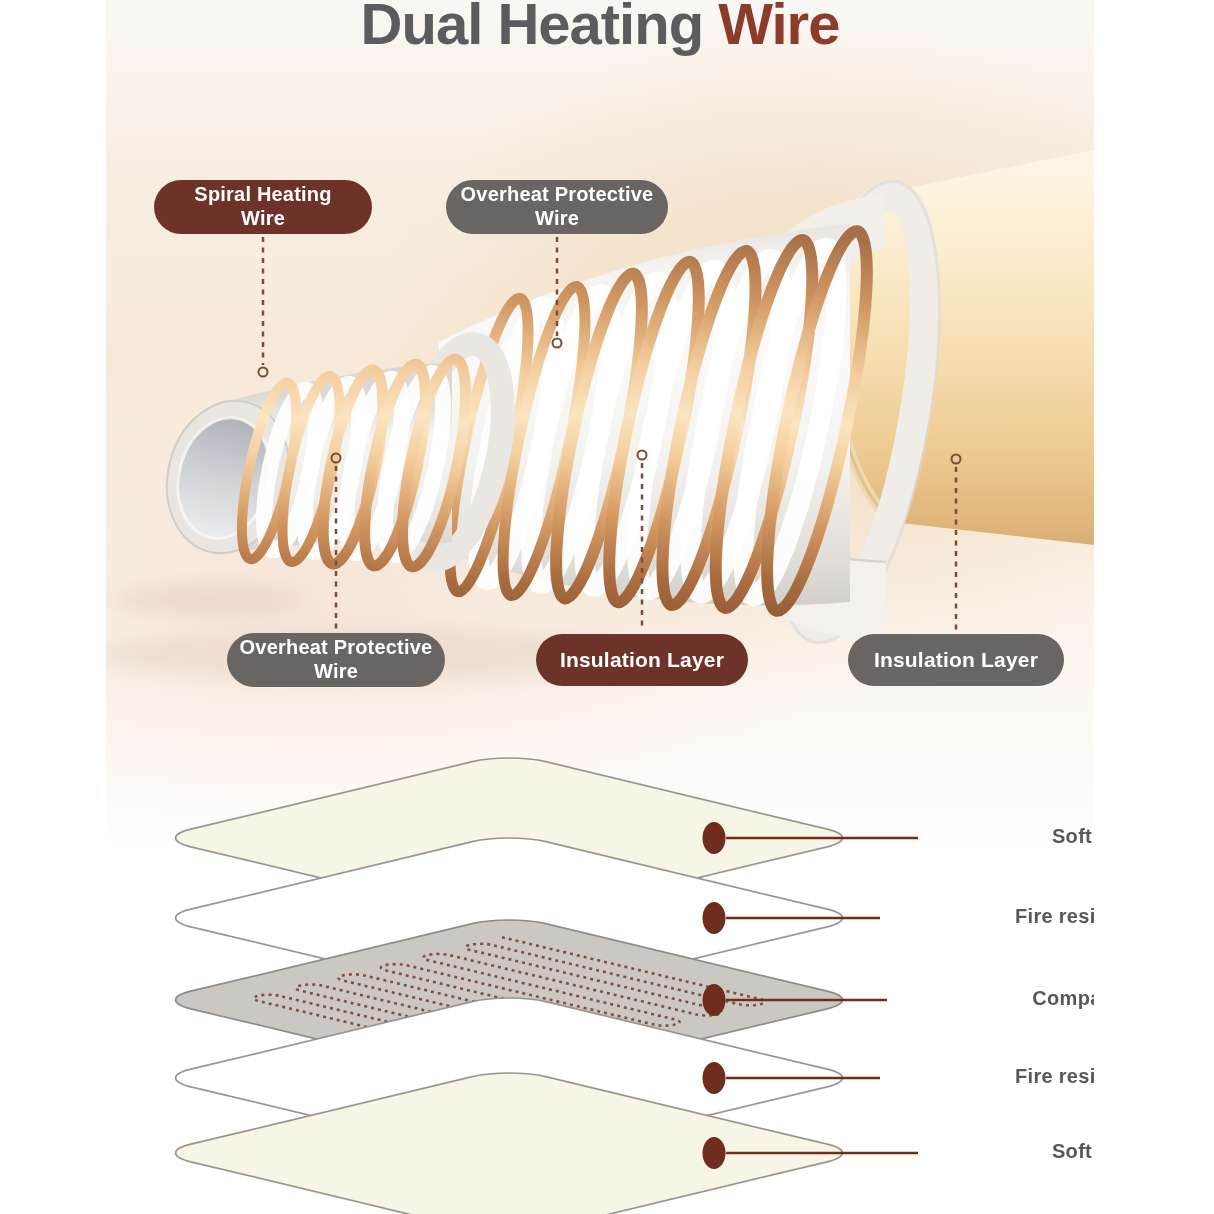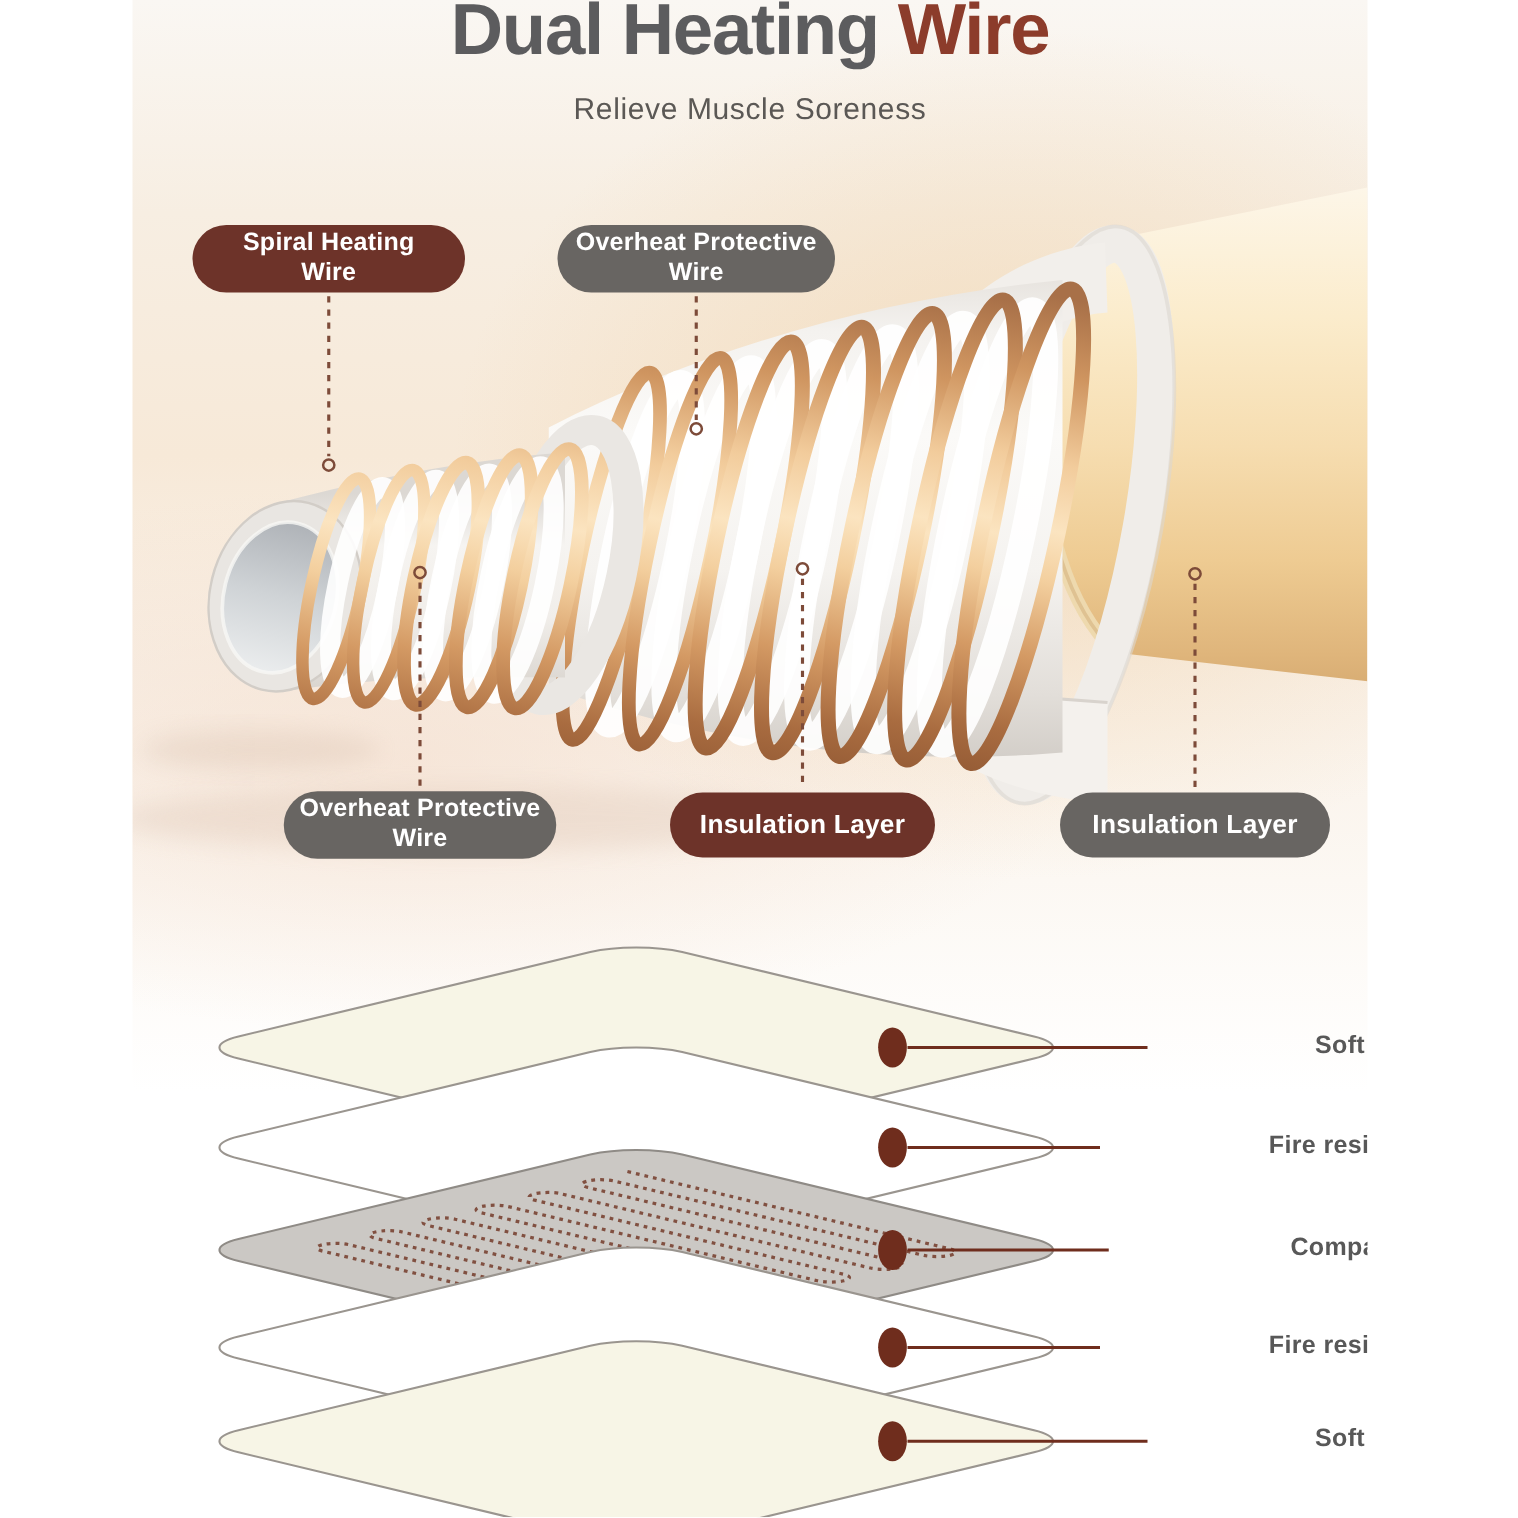--- a/index.html
+++ b/index.html
@@ -217,21 +217,20 @@
             <rect x="-251" y="-251" width="502" height="502" rx="52" fill="#f7f5e6" stroke="#9a958f" stroke-width="1.7" vector-effect="non-scaling-stroke"></rect>
           </g>
           <ellipse cx="730" cy="1153" rx="11.5" ry="16" fill="#6f2d1d"></ellipse>
           <line x1="742" y1="1153" x2="934" y2="1153" stroke="#6f2d1d" stroke-width="2.5"></line>
         </g>
       </g>
     </g>
   </svg>
 
   <div class="title"><span>Dual Heating</span><span class="accent"> Wire</span></div>
-  <div class="subtitle">Relieve Muscle Soreness</div>
 
   <div class="pill maroon" style="left:48px;top:180px;width:218px;height:54px;">
     <span>Spiral Heating</span>
       <span>Wire</span>
   </div>
   <div class="pill gray" style="left:340px;top:180px;width:222px;height:54px;">
     <span>Overheat Protective</span>
       <span>Wire</span>
   </div>
   <div class="pill gray" style="left:121px;top:633px;width:218px;height:54px;">

